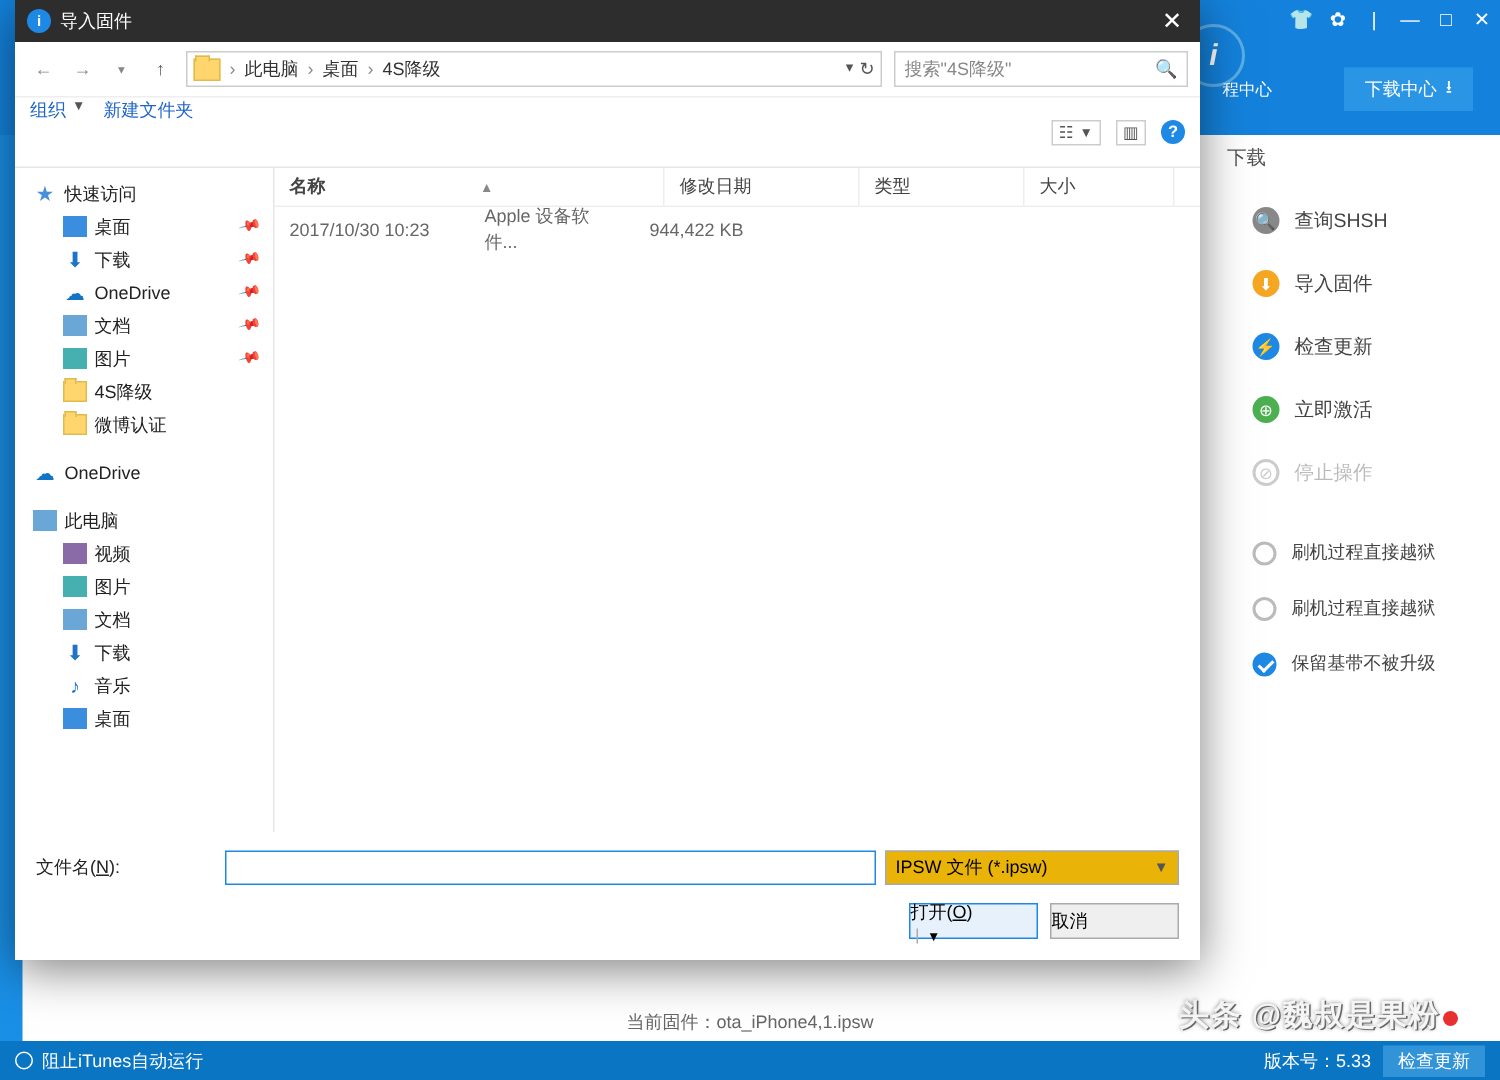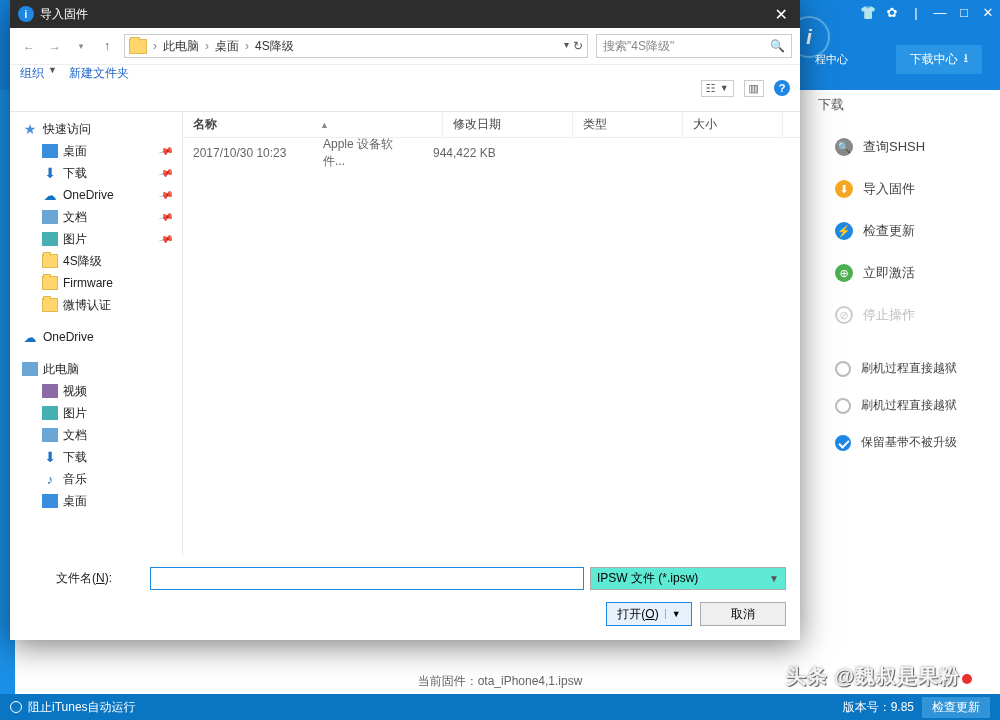--- a/index.html
+++ b/index.html
@@ -89,27 +89,27 @@
 .col-size { width: 100px; }
 .sort-up { margin: 0 auto; color: #888; font-size: 9px; }
 .file-row { display: flex; height: 22px; align-items: center; color: #333; margin-top: 4px; }
 .file-row > div { padding: 0 10px; }
 .file-row .col-date, .file-row .col-type, .file-row .col-size { color: #666; }
 .file-ic { width: 14px; height: 16px; border: 1px solid #bbb; background: #fff; margin-right: 6px; position: relative; }
 .file-ic::after { content:""; position:absolute; right:-1px; top:-1px; border: 3px solid #fff; border-left-color:#bbb; border-bottom-color:#bbb; }
 
 .dialog-footer { padding: 12px 14px 14px; }
 .fn-row { display: flex; align-items: center; gap: 6px; margin-bottom: 12px; }
-.fn-label { width: 120px; text-align: center; color: #222; }
+.fn-label { width: 120px; text-align: left; color: #222; }
 .fn-label u { text-decoration: underline; }
 .fn-input { flex: 1; height: 23px; border: 1px solid #1e88e5; outline: none; padding: 0 4px; position: relative; }
-.fn-combo { width: 196px; height: 23px; border: 1px solid #aaa; display: flex; align-items: center; padding: 0 6px; background: #5eead4; }
+.fn-combo { width: 196px; height: 23px; border: 1px solid #aaa; display: flex; align-items: center; padding: 0 6px; background: #eab308; }
 .fn-combo .dd { margin-left: auto; color: #555; font-size: 10px; }
 .btn-row { display: flex; justify-content: flex-end; gap: 8px; }
-.btn { width: 86px; height: 24px; border: 1px solid #aaa; background: #efefef; display: flex; align-items: center; justify-content: center; gap: 2px; }
+.btn { width: 86px; height: 24px; border: 1px solid #aaa; background: #efefef; display: flex; align-items: flex-start; justify-content: center; gap: 2px; flex-direction: column; }
 .btn.primary { border: 1px solid #1e88e5; background: #e7f1fb; }
 .btn .dd { font-size: 9px; border-left: 1px solid #aaa; padding-left: 6px; margin-left: 4px; }
 
 .watermark { position: absolute; right: 28px; bottom: 30px; font-size: 20px; color: #f5f5f5; font-weight: bold; text-shadow: 0 0 3px #888, 1px 1px 0 #555; letter-spacing: 1px; }
 .watermark .dot { display:inline-block; width:10px; height:10px; background:#e8312f; border-radius:50%; margin-left:2px; vertical-align: -1px; }
 </style>
 </head>
 <body>
 
 <div class="bg-app-header">
@@ -169,21 +169,21 @@
       </div>
     </div>
 </div>
 
 <div class="bottom-status">当前固件：ota_iPhone4,1.ipsw</div>
 
 <div class="footer-bar">
   <span class="hollow-circ"></span>
   <span>阻止iTunes自动运行</span>
   <span class="spacer"></span>
-  <span>版本号：9.85</span>
+  <span>版本号：5.33</span>
   <span class="footer-btn">检查更新</span>
 </div>
 
 <div class="watermark">
   <span>头条 @魏叔是果粉</span><span class="dot"></span>
 </div>
 
 <div class="dialog">
   <div class="title-bar">
     <span class="icon-app">i</span>
@@ -258,25 +258,20 @@
     <span>图片</span>
     <span class="pin">📌</span>
   </div>
         <div class="tree-row sub">
     <span class="ic ic-fold"></span>
     <span>4S降级</span>
 
   </div>
         <div class="tree-row sub">
     <span class="ic ic-fold"></span>
-    <span>Firmware</span>
-
-  </div>
-        <div class="tree-row sub">
-    <span class="ic ic-fold"></span>
     <span>微博认证</span>
 
   </div>
         <div class="tree-gap"></div>
         <div class="tree-row top">
     <span class="ic ic-cloud">☁</span>
     <span>OneDrive</span>
 
   </div>
         <div class="tree-gap"></div>

